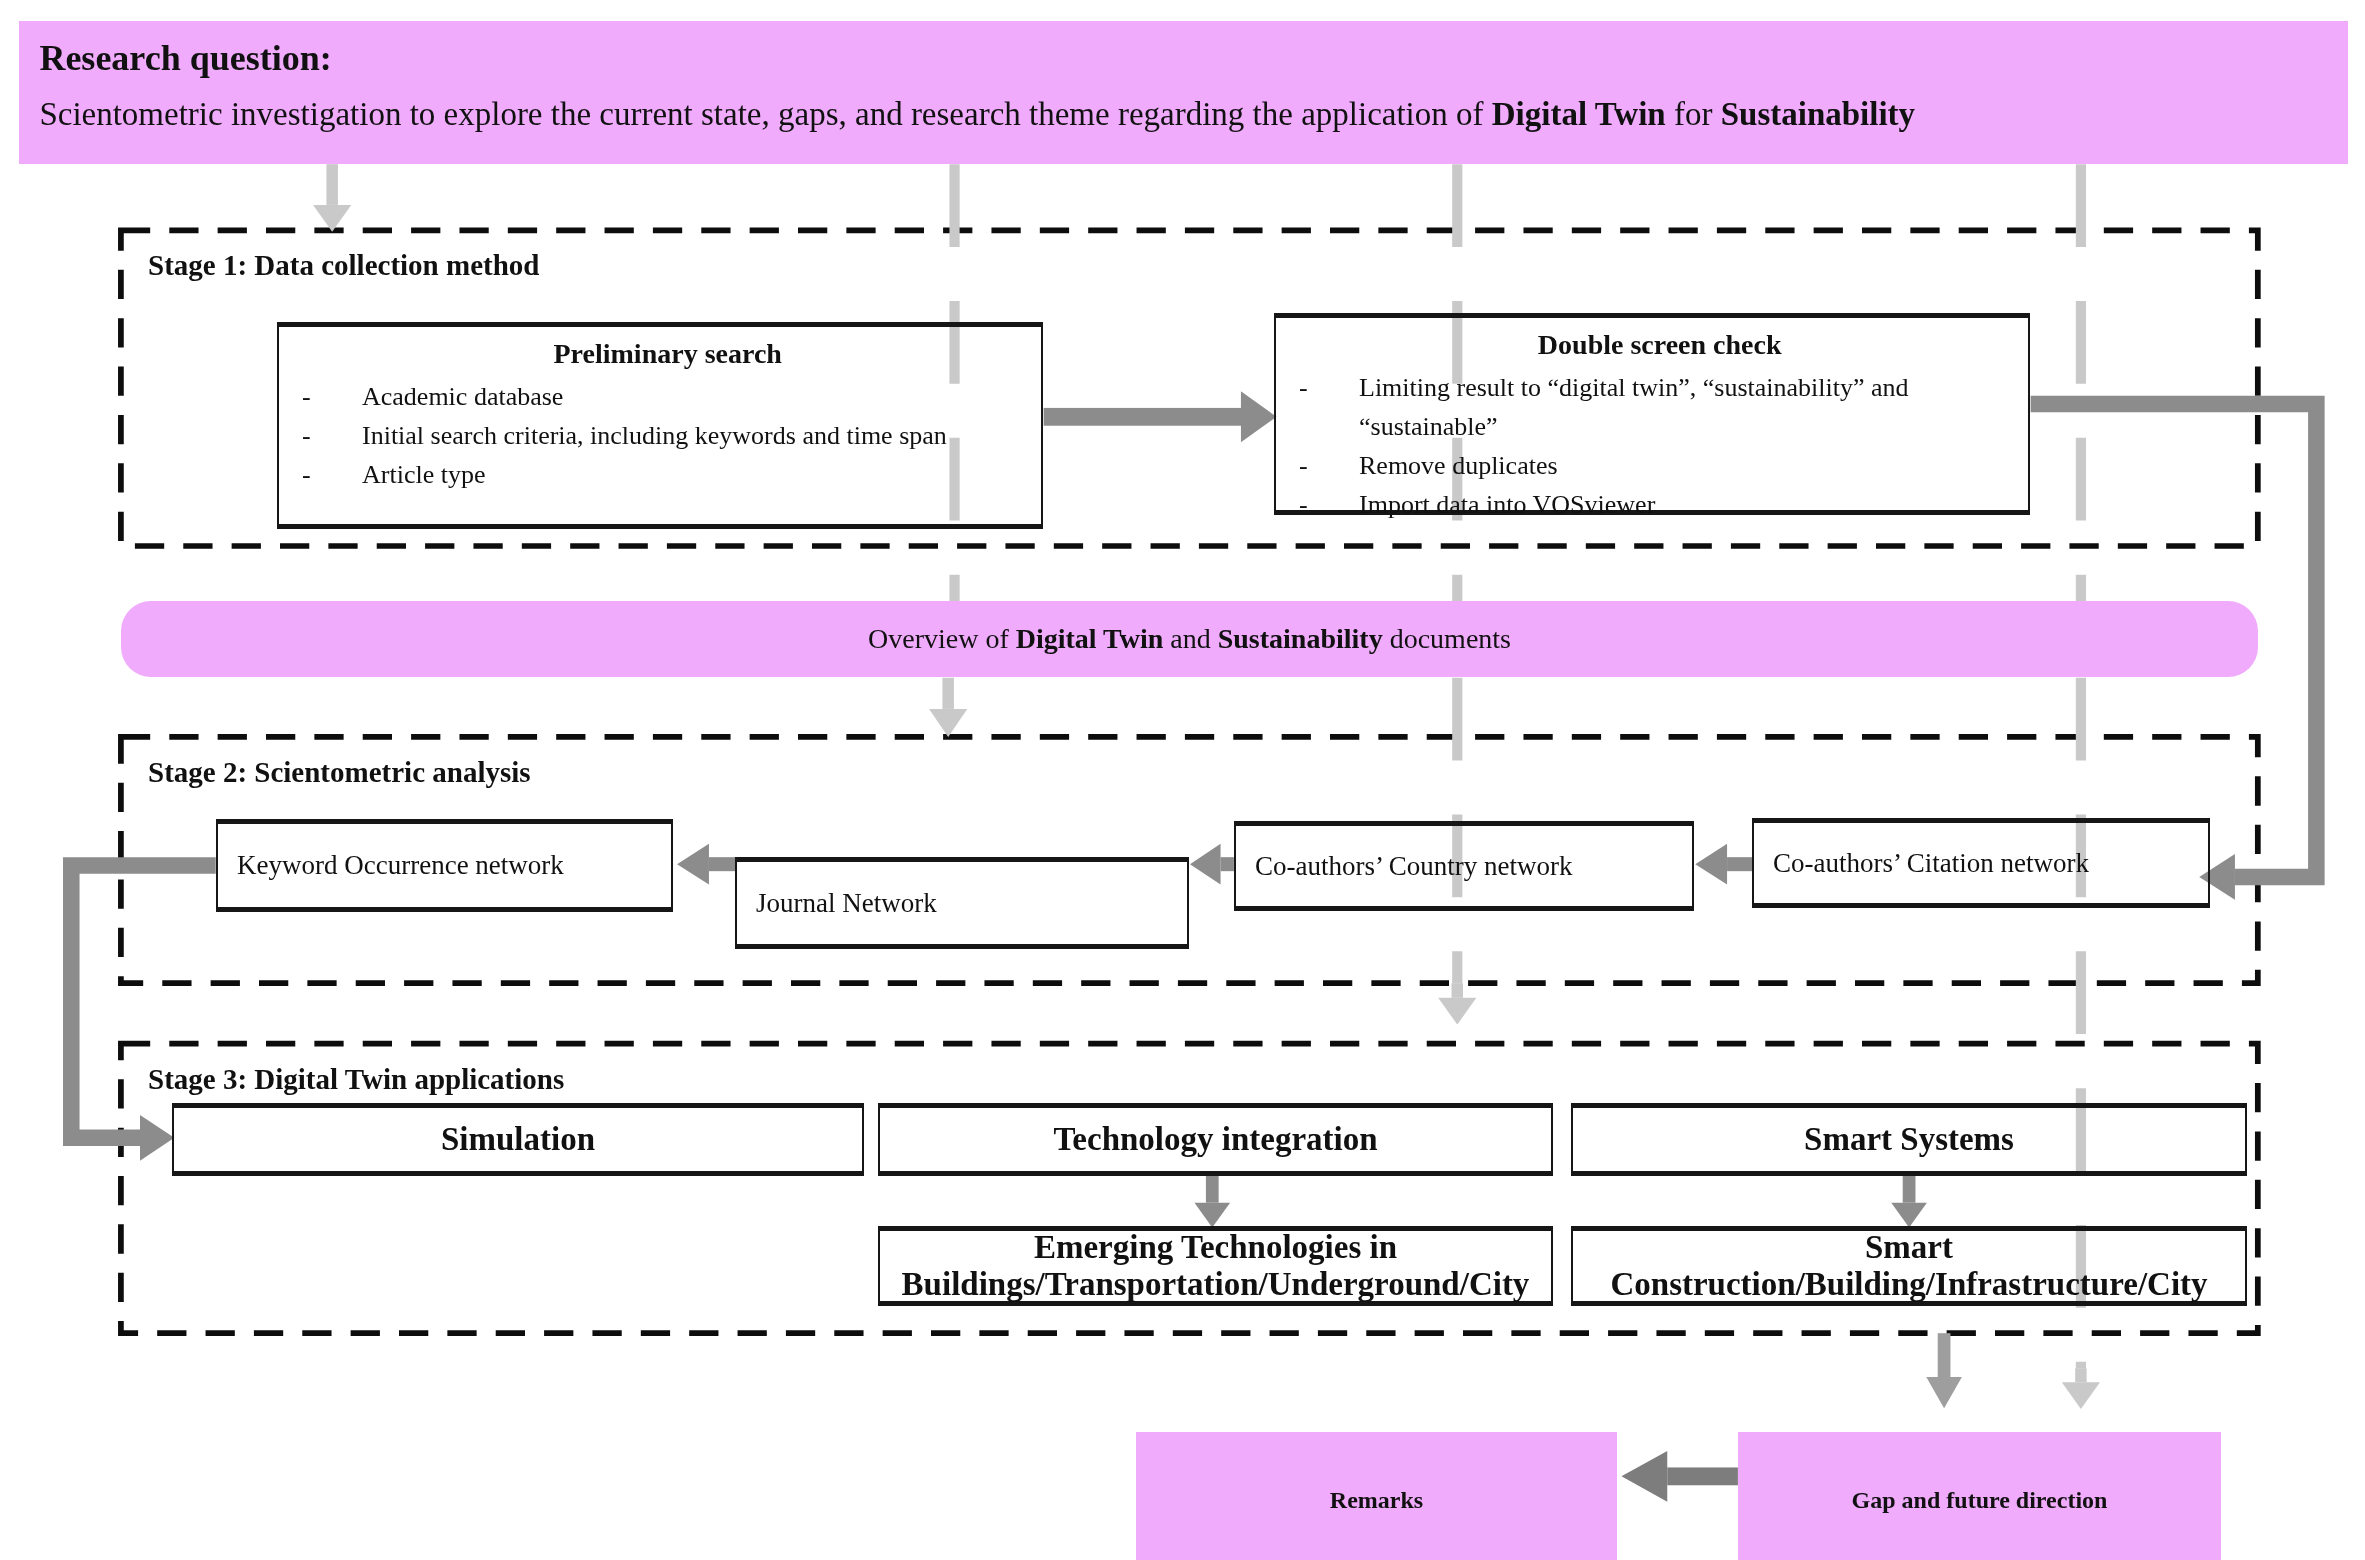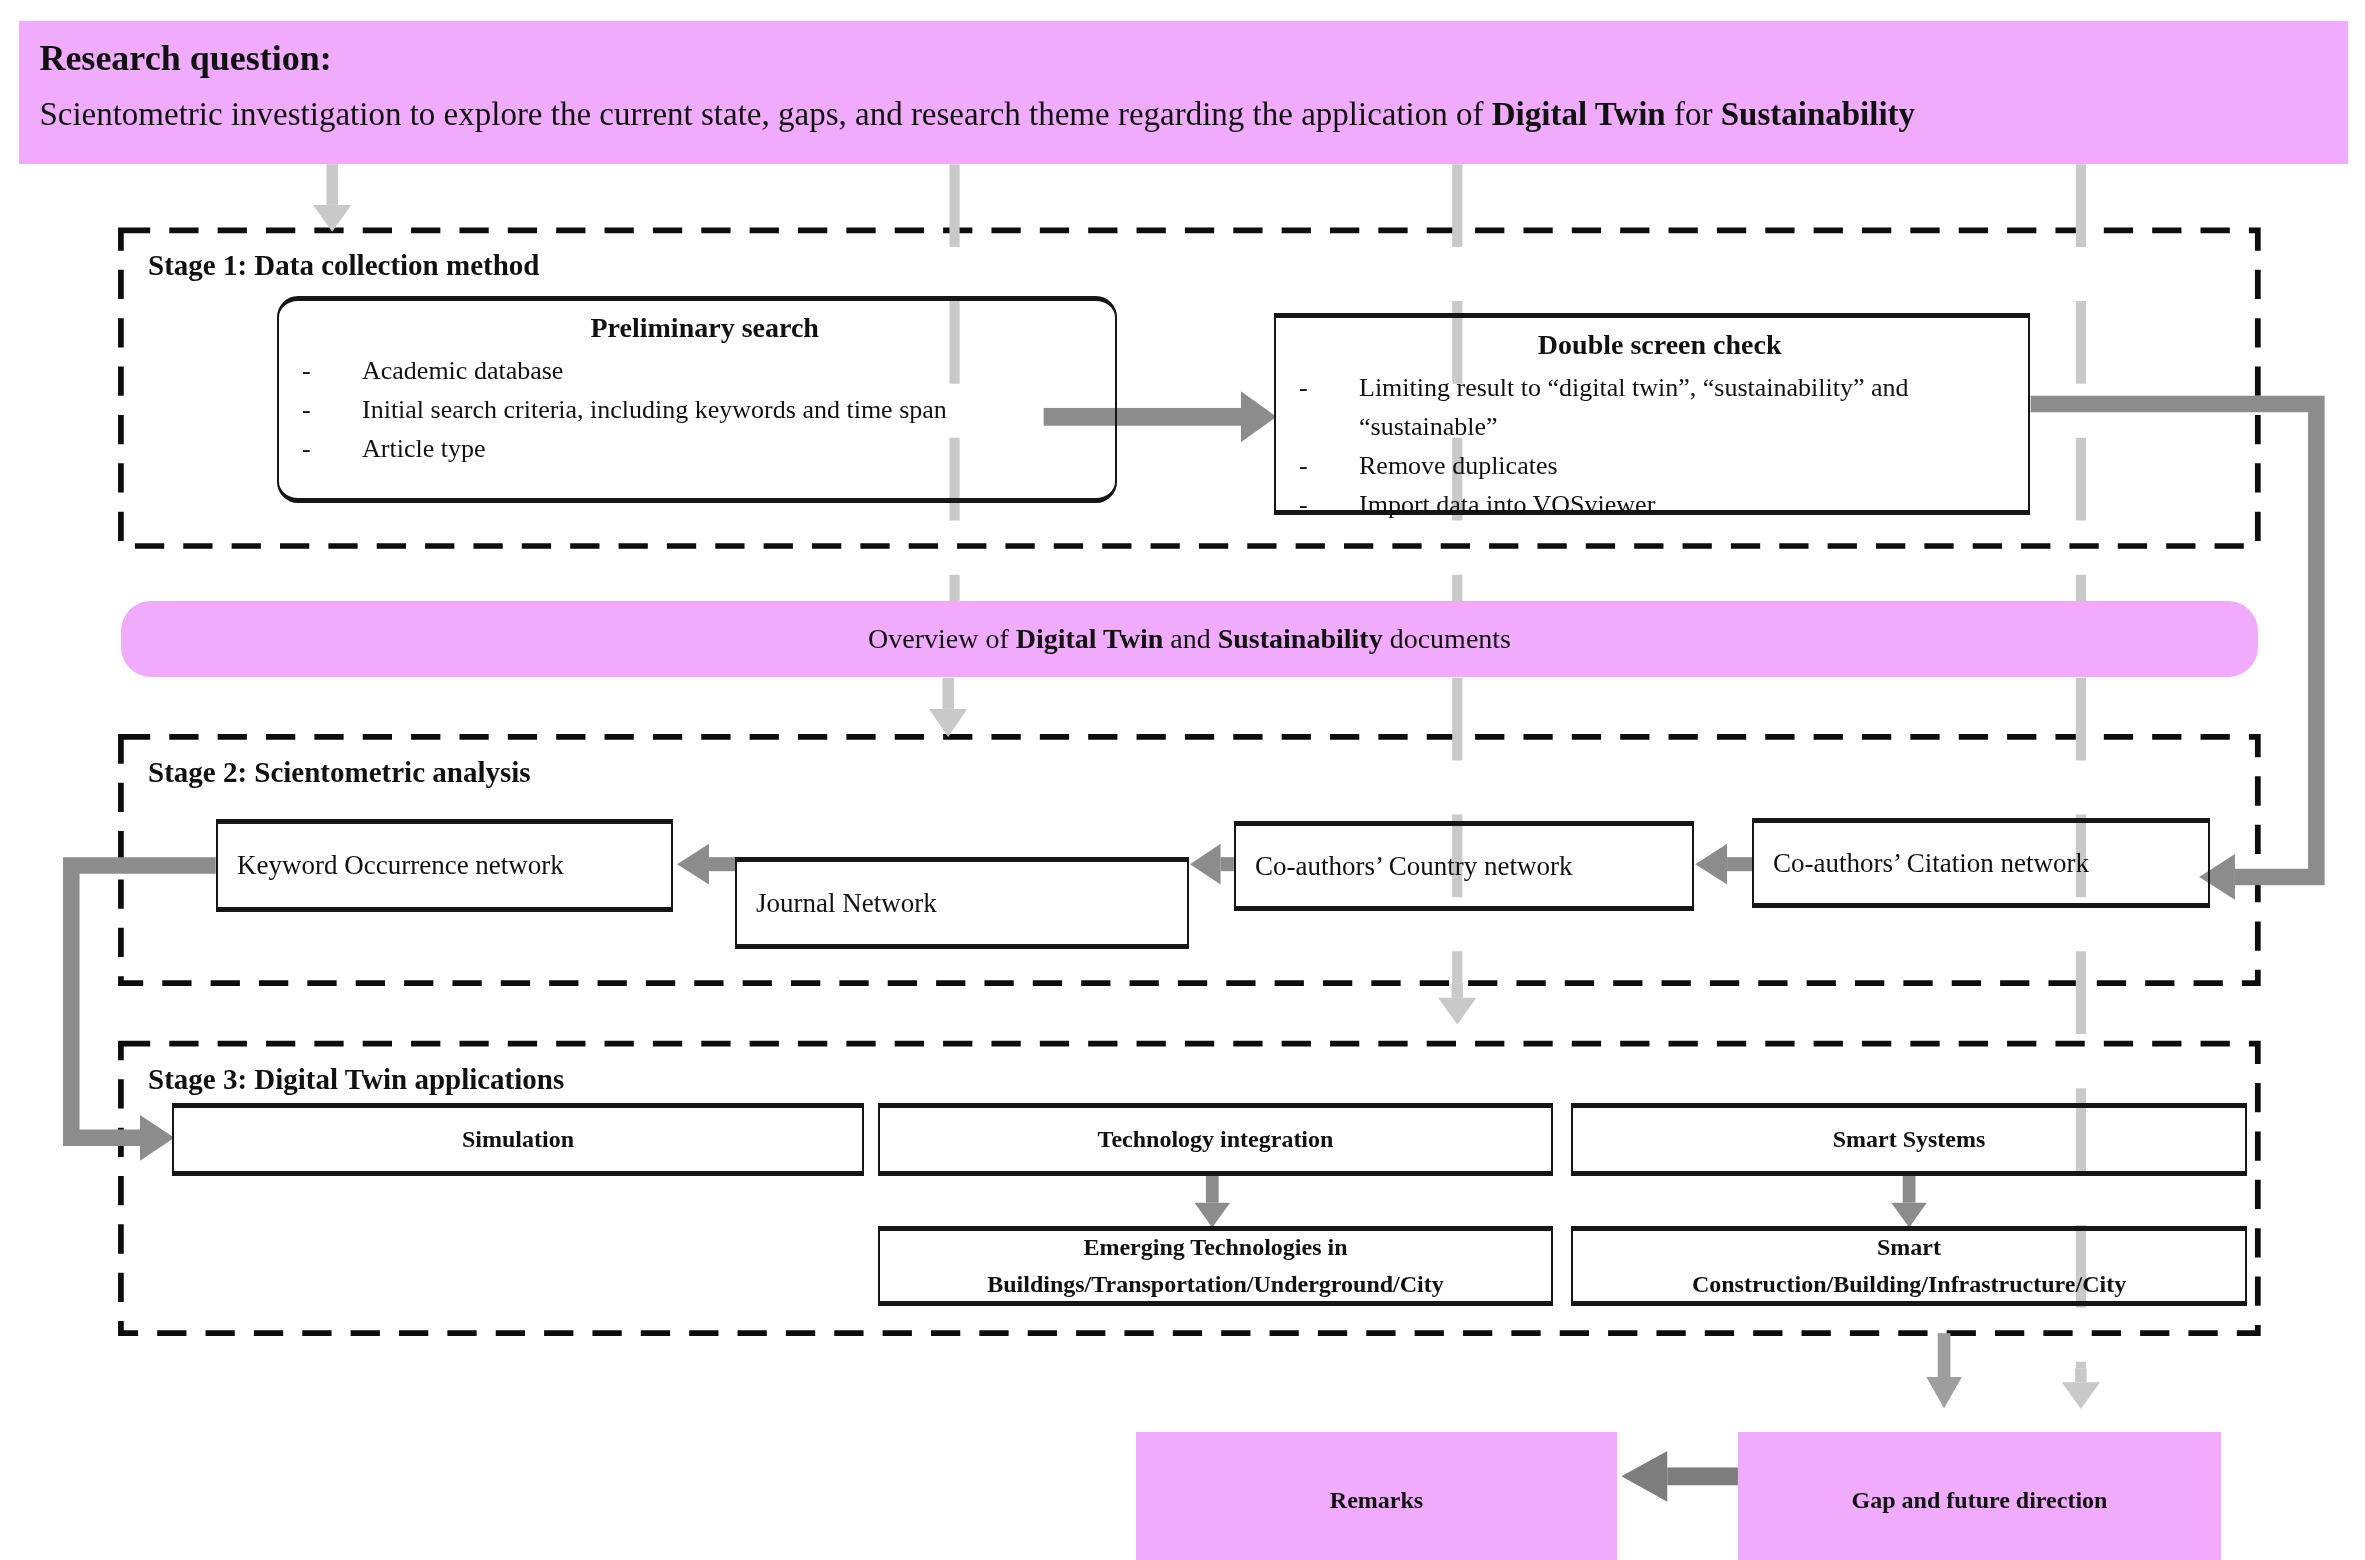--- a/index.html
+++ b/index.html
@@ -32,21 +32,21 @@
   .box-title{font-size:28px;font-weight:bold;text-align:center;line-height:37px;margin-bottom:5.1px;}
   .li{display:flex;font-size:26px;line-height:39px;}
   .li .dash{flex:0 0 60px;}
   .li .txt{flex:1 1 auto;}
   .prelim .txt{padding-right:11.5px;}
   .dbl .txt{padding-right:1.3px;}
   
   .s2box{display:flex;align-items:center;padding-left:19px;font-size:27px;}
   
   .s3box{display:flex;align-items:center;justify-content:center;text-align:right;
-         font-size:24px;font-weight:bold;line-height:37px;flex-direction:column;}
+         font-size:33px;font-weight:bold;line-height:37px;flex-direction:column;}
   
   #overview-bar{left:121px;top:601px;width:2137px;height:76px;display:flex;align-items:center;justify-content:center;font-size:28px;border-radius:30px;}
   .bottom-box{display:flex;align-items:center;justify-content:center;font-size:24px;font-weight:bold;margin-top:24px;}
 </style>
 </head>
 <body>
 
 <div id="canvas">
 
   <svg id="connector-layer" width="2366" height="1561" viewBox="0 0 3718 2453">
@@ -106,21 +106,21 @@
     </g>
   </svg>
 
   <div class="abs gray-fill" id="header-bar">
     <div id="header-title">Research question:</div>
     <div id="header-sub"><span>Scientometric investigation to explore the current state, gaps, and research theme regarding the application of </span><span class="b">Digital Twin</span><span> for </span><span class="b">Sustainability</span></div>
   </div>
 
   <div class="abs stage-label" style="left:148px;top:249px;">Stage 1: Data collection method</div>
 
-  <div class="abs wbox listbox prelim" style="left:277px;top:296px;width:840px;height:207px;border-radius:21px;">
+  <div class="abs wbox listbox prelim" style="left:277px;top:322px;width:766px;height:207px;">
     <div class="box-title">Preliminary search</div>
     <div class="li">
         <span class="dash">-</span>
         <span class="txt">Academic database</span>
       </div>
     <div class="li">
         <span class="dash">-</span>
         <span class="txt">Initial search criteria, including keywords and time span</span>
       </div>
     <div class="li">

